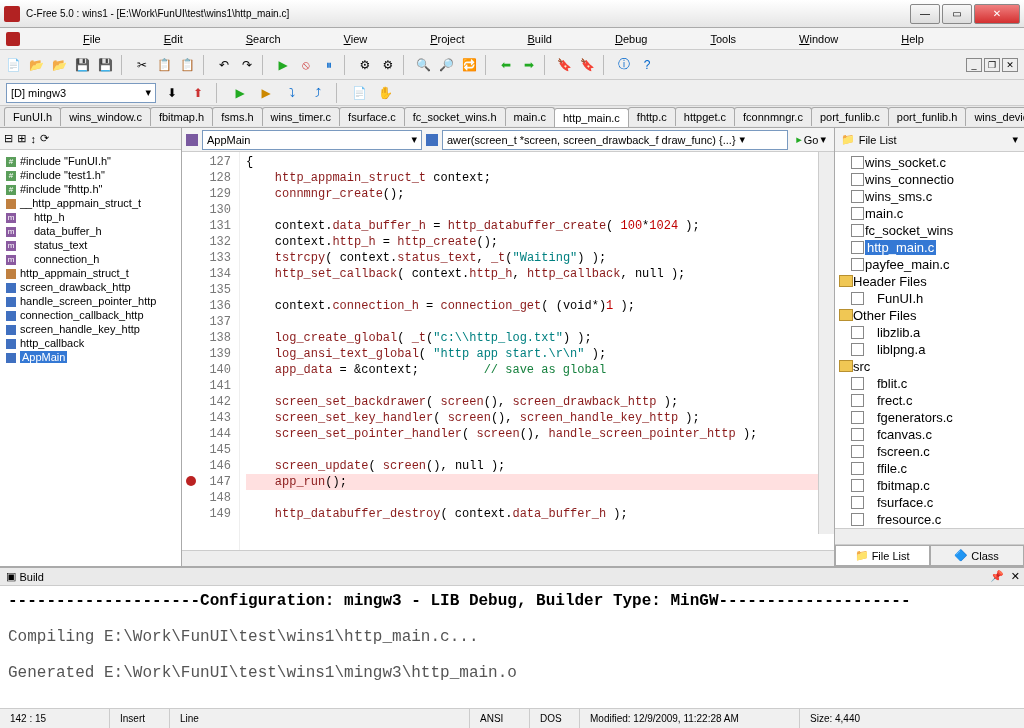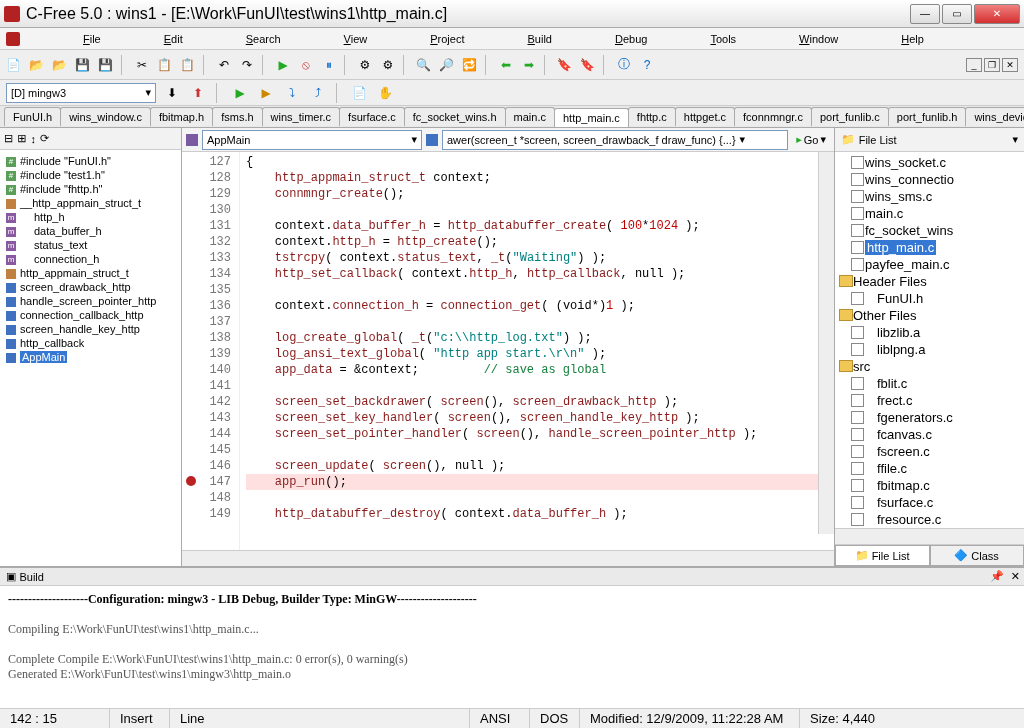--- a/index.html
+++ b/index.html
@@ -1,19 +1,19 @@
 <!DOCTYPE html>
 <html><head>
 <meta charset="utf-8">
 <style>
 * { margin:0; padding:0; box-sizing:border-box; }
 body { font-family:"Segoe UI",Tahoma,Arial,sans-serif; font-size:11px; background:#f0f0f0; width:1024px; height:728px; overflow:hidden; display:flex; flex-direction:column; }
 .titlebar { height:28px; background:linear-gradient(#fff,#e5e5e5); border-bottom:1px solid #aaa; display:flex; align-items:center; padding:0 4px; }
 .appicon { width:16px; height:16px; background:#b22222; margin-right:6px; border-radius:2px; }
-.title { flex:1; font-size:16px; color:#000; }
+.title { flex:1; font-size:10px; color:#000; }
 .winbtns { display:flex; gap:2px; }
 .winbtn { width:30px; height:20px; border:1px solid #888; background:linear-gradient(#f8f8f8,#ddd); display:flex; align-items:center; justify-content:center; font-size:10px; border-radius:2px; }
 .winbtn.close { background:linear-gradient(#f08080,#d43030); color:#fff; width:46px;}
 .menubar { height:22px; background:#f4f4f4; border-bottom:1px solid #ccc; display:flex; align-items:center; padding:0 6px; gap:2px; }
 .menuitem { padding:2px 8px; color:#000;margin-left:47px; }
 .menuitem u { text-decoration:underline; }
 .toolbar { height:30px; background:#efefef; border-bottom:1px solid #ccc; display:flex; align-items:center; padding:0 4px; gap:3px; }
 .tbtn { width:20px; height:20px; display:flex; align-items:center; justify-content:center; border-radius:2px; font-size:12px;}
 .tsep { width:6px; height:20px; border-left:1px solid #bbb; margin:0 2px;}
 .row2 { height:26px; background:#efefef; border-bottom:1px solid #ccc; display:flex; align-items:center; padding:0 6px; gap:6px;}
@@ -58,23 +58,23 @@
 .rnode.folder { padding-left:16px; font-weight:normal;}
 .rnode.folder::before { content:""; position:absolute; left:2px; top:2px; width:12px; height:10px; background:#f0c754; border:1px solid #b89030;}
 .rnode.sel span { background:#3478d4; color:#fff; padding:0 2px;}
 .rp-tabs { height:22px; border-top:1px solid #ccc; display:flex;}
 .rp-tab { flex:1; border:1px solid #aaa; background:#f0f0f0; display:flex; align-items:center; justify-content:center; gap:3px; font-size:11px;}
 .rp-tab.active { background:#fff;}
 .buildpane { height:142px; border-top:2px solid #aaa; display:flex; flex-direction:column; background:#fff;}
 .bp-head { height:18px; background:#eaeaea; border-bottom:1px solid #ccc; display:flex; align-items:center; padding:0 6px; font-size:11px; position:relative;}
 .bp-head .pin { position:absolute; right:20px; top:2px;}
 .bp-head .x { position:absolute; right:4px; top:2px;}
-.bp-body { flex:1; padding:6px 8px; font-family:Liberation Serif, serif; font-size:12px; color:#555; overflow:auto;}
+.bp-body { flex:1; padding:6px 8px; font-family:Liberation Mono, monospace; font-size:16px; color:#555; overflow:auto;}
 .bp-body b { color:#000;}
-.statusbar { height:20px; background:#f0f0f0; border-top:1px solid #ccc; display:flex; align-items:flex-end; font-size:13px;}
+.statusbar { height:20px; background:#f0f0f0; border-top:1px solid #ccc; display:flex; align-items:flex-end; font-size:10px;}
 .st-cell { border-right:1px solid #ccc; padding:0 10px; height:100%; display:flex; align-items:center;}
 .mdi { position:absolute; right:6px; top:30px; display:flex; gap:2px;}
 .mdibtn { width:16px; height:14px; border:1px solid #888; background:#eee; font-size:9px; display:flex; align-items:center; justify-content:center;}
 .cficon { width:12px; height:12px; display:inline-block; }
 </style>
 </head>
 <body>
 
 <div class="titlebar">
   <div class="appicon"></div>
@@ -299,21 +299,20 @@
 
 <div class="buildpane">
   <div class="bp-head">
     <span>▣</span>&nbsp;<span>Build</span>
     <span class="pin">📌</span>
     <span class="x">✕</span>
   </div>
   <div class="bp-body">
     <div><b>--------------------Configuration: mingw3 - LIB Debug, Builder Type: MinGW--------------------</b></div><br>
     <div>Compiling E:\Work\FunUI\test\wins1\http_main.c...</div><br>
-    <div>Complete Compile E:\Work\FunUI\test\wins1\http_main.c: 0 error(s), 0 warning(s)</div>
     <div>Generated E:\Work\FunUI\test\wins1\mingw3\http_main.o</div>
   </div>
 </div>
 
 <div class="statusbar">
   <div class="st-cell" style="width:110px">142 : 15</div>
   <div class="st-cell" style="width:60px">Insert</div>
   <div class="st-cell" style="width:300px">Line</div>
   <div class="st-cell" style="width:60px">ANSI</div>
   <div class="st-cell" style="width:50px">DOS</div>

